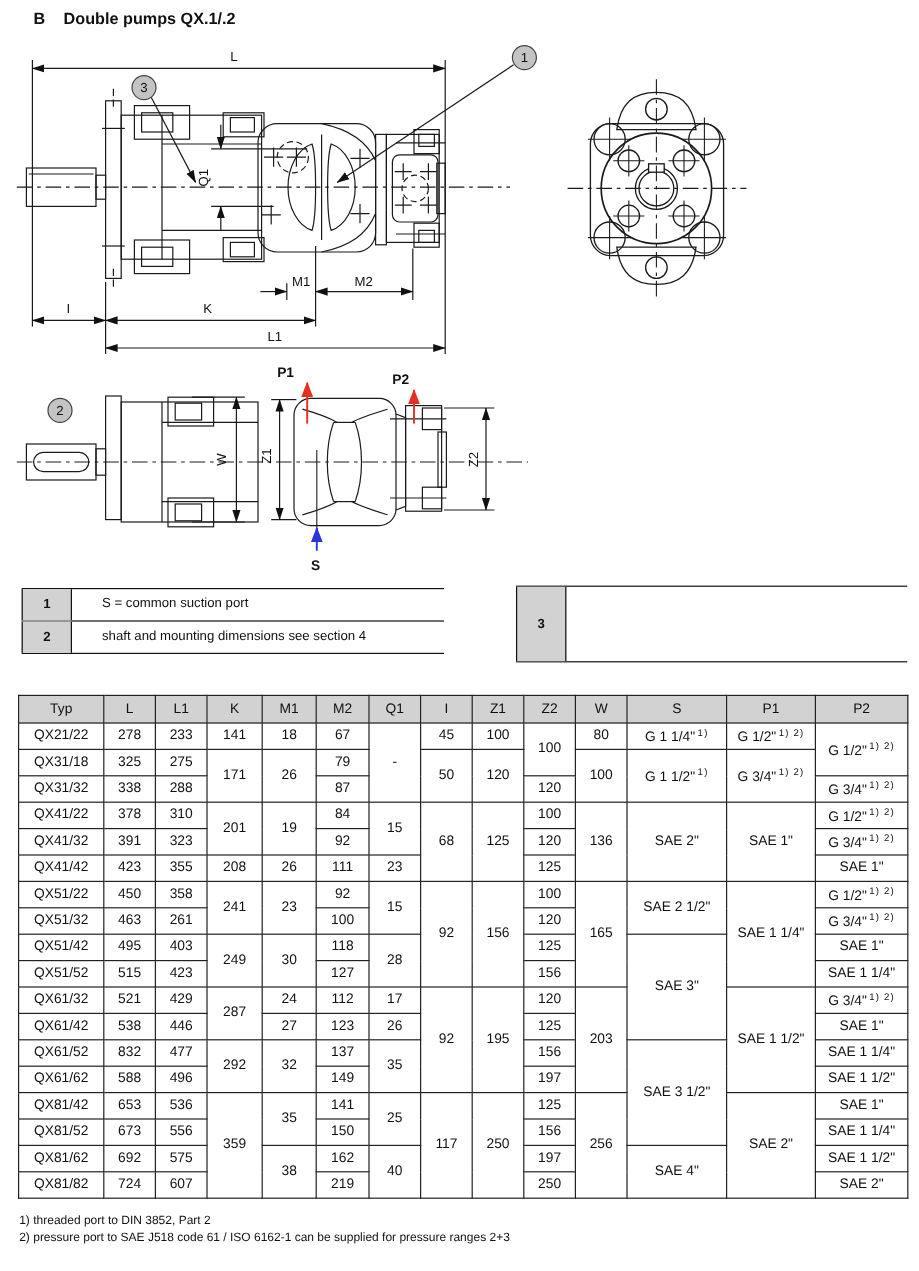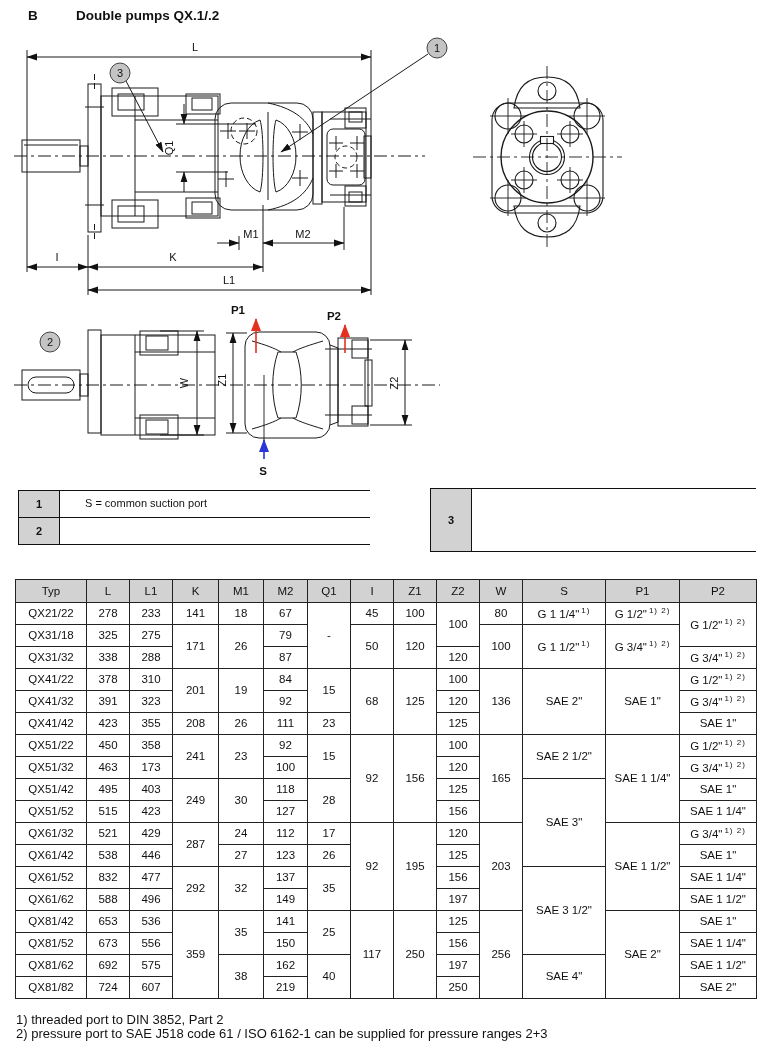--- a/index.html
+++ b/index.html
@@ -1,21 +1,21 @@
 <!DOCTYPE html>
 <html style="--accent-red: #e5301f; --accent-blue: #2a35d8; --callout-gray: #c4c4c4; --header-gray: #d2d2d2;"><head>
 <meta charset="utf-8">
 <style>
   html,body{margin:0;padding:0;background:#fff;}
   body{width:766px;height:1059px;position:relative;font-family:"Liberation Sans",sans-serif;color:#111;}
   :root{--accent-red:#e5301f;--accent-blue:#2a35d8;--callout-gray:#c4c4c4;--header-gray:#d2d2d2;--line:#1a1a1a;}
 
   .page-header{position:absolute;top:8px;left:0;font-weight:bold;font-size:13.5px;}
   .section-letter{position:absolute;left:28px;top:0;}
-  .doc-title{position:absolute;left:76px;top:0;white-space:nowrap;}
+  .doc-title{position:absolute;left:53px;top:0;white-space:nowrap;}
 
   svg text{font-family:"Liberation Sans",sans-serif;font-size:11px;fill:#111;}
   svg text.callout-num{font-size:11px;}
   svg text.port-label{font-weight:bold;font-size:11.5px;}
 
   
   .legend{position:absolute;font-size:11px;}
   .legend-row{display:flex;border-top:1.6px solid #111;}
   .legend-row:last-child{border-bottom:1.6px solid #111;}
   .legend .num{width:40px;background:var(--header-gray);border-left:1.6px solid #111;border-right:1.2px solid #111;
@@ -29,21 +29,21 @@
   #legend-right .legend-row{min-height:62px;}
 
   
   #dim-table{position:absolute;left:15px;top:579px;border-collapse:collapse;table-layout:fixed;}
   #dim-table th,#dim-table td{border:1px solid #222;text-align:center;vertical-align:middle;
     font-size:11.5px;padding:0 2px;height:21px;line-height:1.05;}
   #dim-table th{background:var(--header-gray);font-weight:normal;height:22px;}
   #dim-table{border:1.6px solid #111;}
   #dim-table sup{font-size:8px;vertical-align:super;letter-spacing:1px;margin-left:2px;}
 
-  .footnote{position:absolute;left:16px;font-size:13px;white-space:nowrap;text-align:center;}
+  .footnote{position:absolute;left:16px;font-size:10px;white-space:nowrap;text-align:center;}
   #footnote-1{top:1012px;}
   #footnote-2{top:1026px;}
 </style>
 </head>
 <body>
 
 <div class="page-header">
   <span class="section-letter">B</span>
   <span class="doc-title">Double pumps QX.1/.2</span>
 </div>
@@ -261,20 +261,21 @@
   </g>
 </svg>
 
 <div class="legend" id="legend-left">
   <div class="legend-row">
     <div class="num">1</div>
     <div class="txt">S = common suction port</div>
   </div>
   <div class="legend-row">
     <div class="num">2</div>
+    <div class="txt">shaft and mounting dimensions see section 4</div>
   </div>
 </div>
 
 <div class="legend" id="legend-right">
   <div class="legend-row">
     <div class="num">3</div>
   </div>
 </div>
 
 <table id="dim-table">
@@ -397,21 +398,21 @@
         <td rowspan="4">156</td>
         <td>100</td>
         <td rowspan="4">165</td>
         <td rowspan="2">SAE 2 1/2"</td>
         <td rowspan="4">SAE 1 1/4"</td>
         <td>G 1/2"<sup>1) 2)</sup></td>
       </tr>
       <tr>
         <td>QX51/32</td>
         <td>463</td>
-        <td>173</td>
+        <td>261</td>
         <td>100</td>
         <td>120</td>
         <td>G 3/4"<sup>1) 2)</sup></td>
       </tr>
       <tr>
         <td>QX51/42</td>
         <td>495</td>
         <td>403</td>
         <td rowspan="2">249</td>
         <td rowspan="2">30</td>

